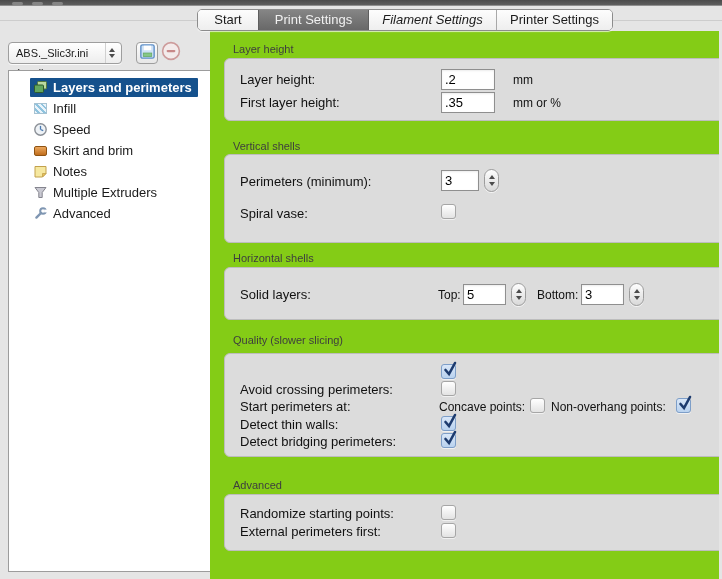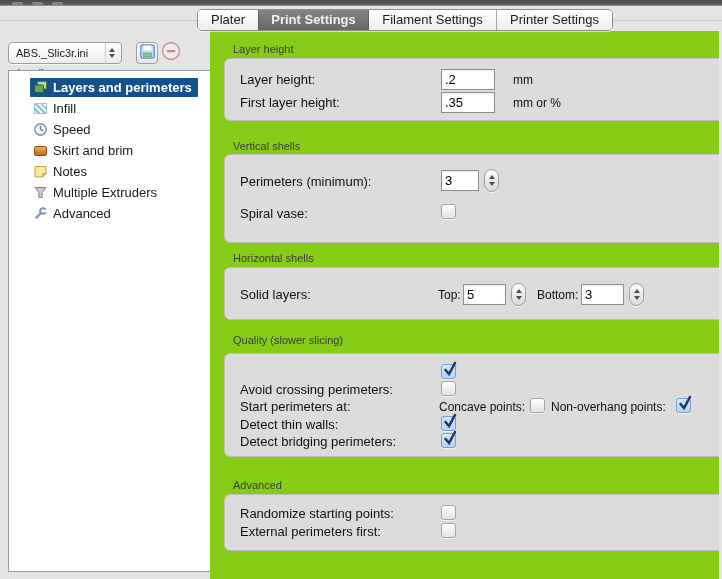--- a/index.html
+++ b/index.html
@@ -13,23 +13,23 @@
   .top-strip .dot { position:absolute; top:2px; width:11px; height:3px; border-radius:2px; background:#858585; }
 
   
   .tab-line { position:absolute; left:0; top:20px; width:722px; height:1px; background:#cdcdcd; z-index:1; }
   .tabbar { position:absolute; left:197px; top:9px; height:22px; display:flex; z-index:2;
     border:1px solid #8c8c8c; border-radius:5px; overflow:hidden;
     box-shadow:0 1px 1px rgba(255,255,255,.7); background:#f6f6f6; }
   .tab { height:20px; line-height:20px; text-align:center; font-size:13px; color:#1b1b1b;
     background:linear-gradient(#fdfdfd,#eeeeee); border-left:1px solid #a8a8a8; cursor:default; }
   .tab:first-child { border-left:none; }
-  .tab.selected { background:linear-gradient(#858585,#686868); color:#f1f1f1; border-left-color:#5f5f5f;font-weight:bold; }
+  .tab.selected { background:linear-gradient(#858585,#686868); color:#f1f1f1; border-left-color:#5f5f5f; }
   .tab.selected + .tab { border-left-color:#5f5f5f; }
-  .t0{width:60px;} .t1{width:110px;} .t2{width:128px;} .t3{width:116px;}
+  .t0{width:60px;} .t1{width:110px;} .t2{width:128px;font-style:italic;} .t3{width:116px;}
 
   
   .combo { position:absolute; left:8px; top:42px; width:114px; height:22px; border:1px solid #9e9e9e;
     border-radius:4px; background:linear-gradient(#ffffff,#ededed); font-size:11px; color:#1a1a1a;
     line-height:20px; padding-left:7px; box-shadow:0 1px 0 rgba(255,255,255,.8); }
   .combo .arrows { position:absolute; right:3px; top:0; height:100%; width:13px; display:flex;
     flex-direction:column; align-items:center; justify-content:center; gap:2px; border-left:1px solid #d0d0d0; }
   .tri-up { width:0; height:0; border-left:3.5px solid transparent; border-right:3.5px solid transparent; border-bottom:4.5px solid #4c4c4c; }
   .tri-dn { width:0; height:0; border-left:3.5px solid transparent; border-right:3.5px solid transparent; border-top:4.5px solid #4c4c4c; }
   .icon-btn { position:absolute; top:42px; width:22px; height:22px; border:1px solid #9e9e9e; border-radius:4px;
@@ -73,21 +73,21 @@
 <div id="screen">
 
   <div class="top-strip">
     <span class="dot" style="left:12px"></span>
     <span class="dot" style="left:32px"></span>
     <span class="dot" style="left:52px"></span>
   </div>
 
   <div class="tab-line"></div>
   <div class="tabbar">
-    <div class="tab t0">Plater</div>
+    <div class="tab t0">Start</div>
     <div class="tab t1 selected">Print Settings</div>
     <div class="tab t2">Filament Settings</div>
     <div class="tab t3">Printer Settings</div>
   </div>
 
   <div class="combo">
     <span>ABS._Slic3r.ini (modi...</span>
     <span class="arrows">
         <span class="tri-up"></span>
         <span class="tri-dn"></span>

